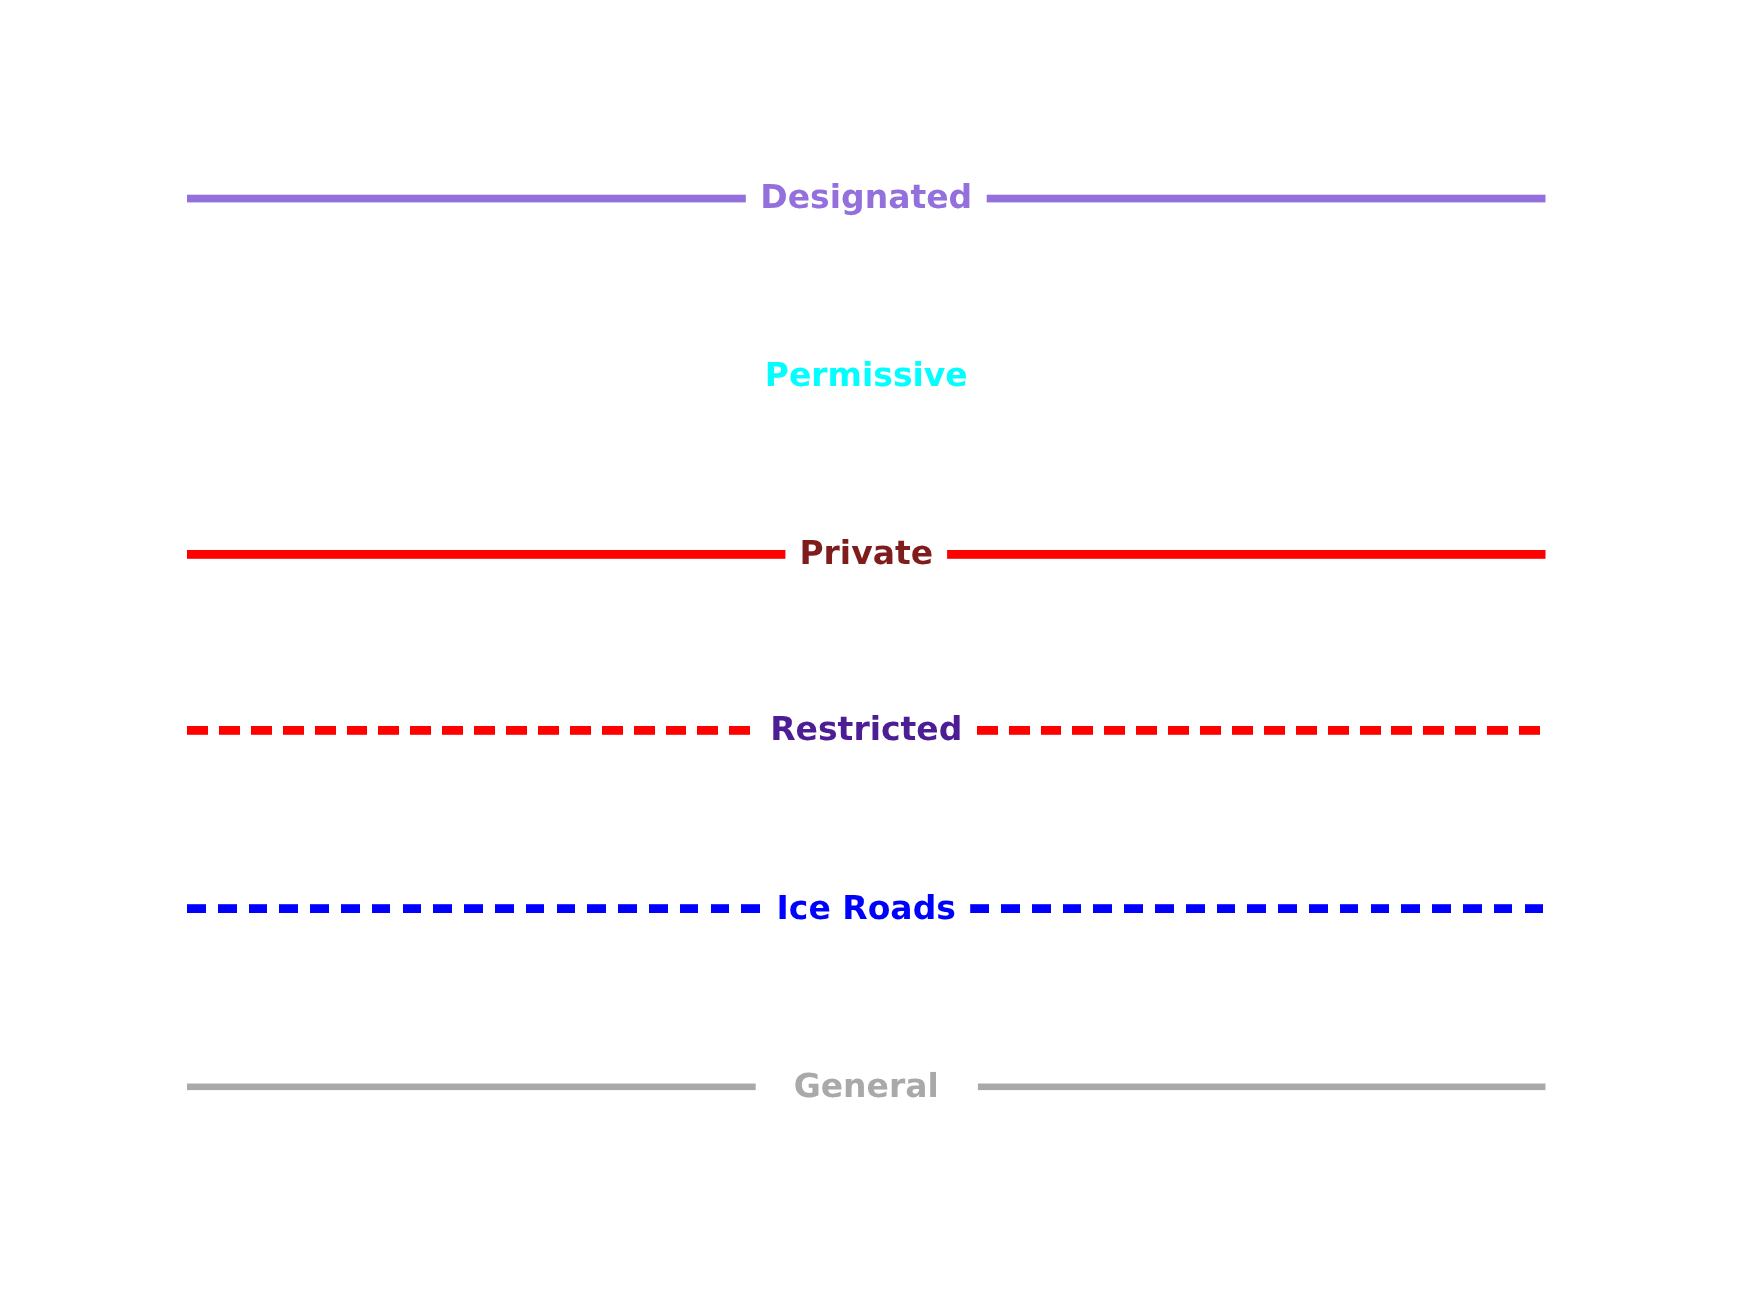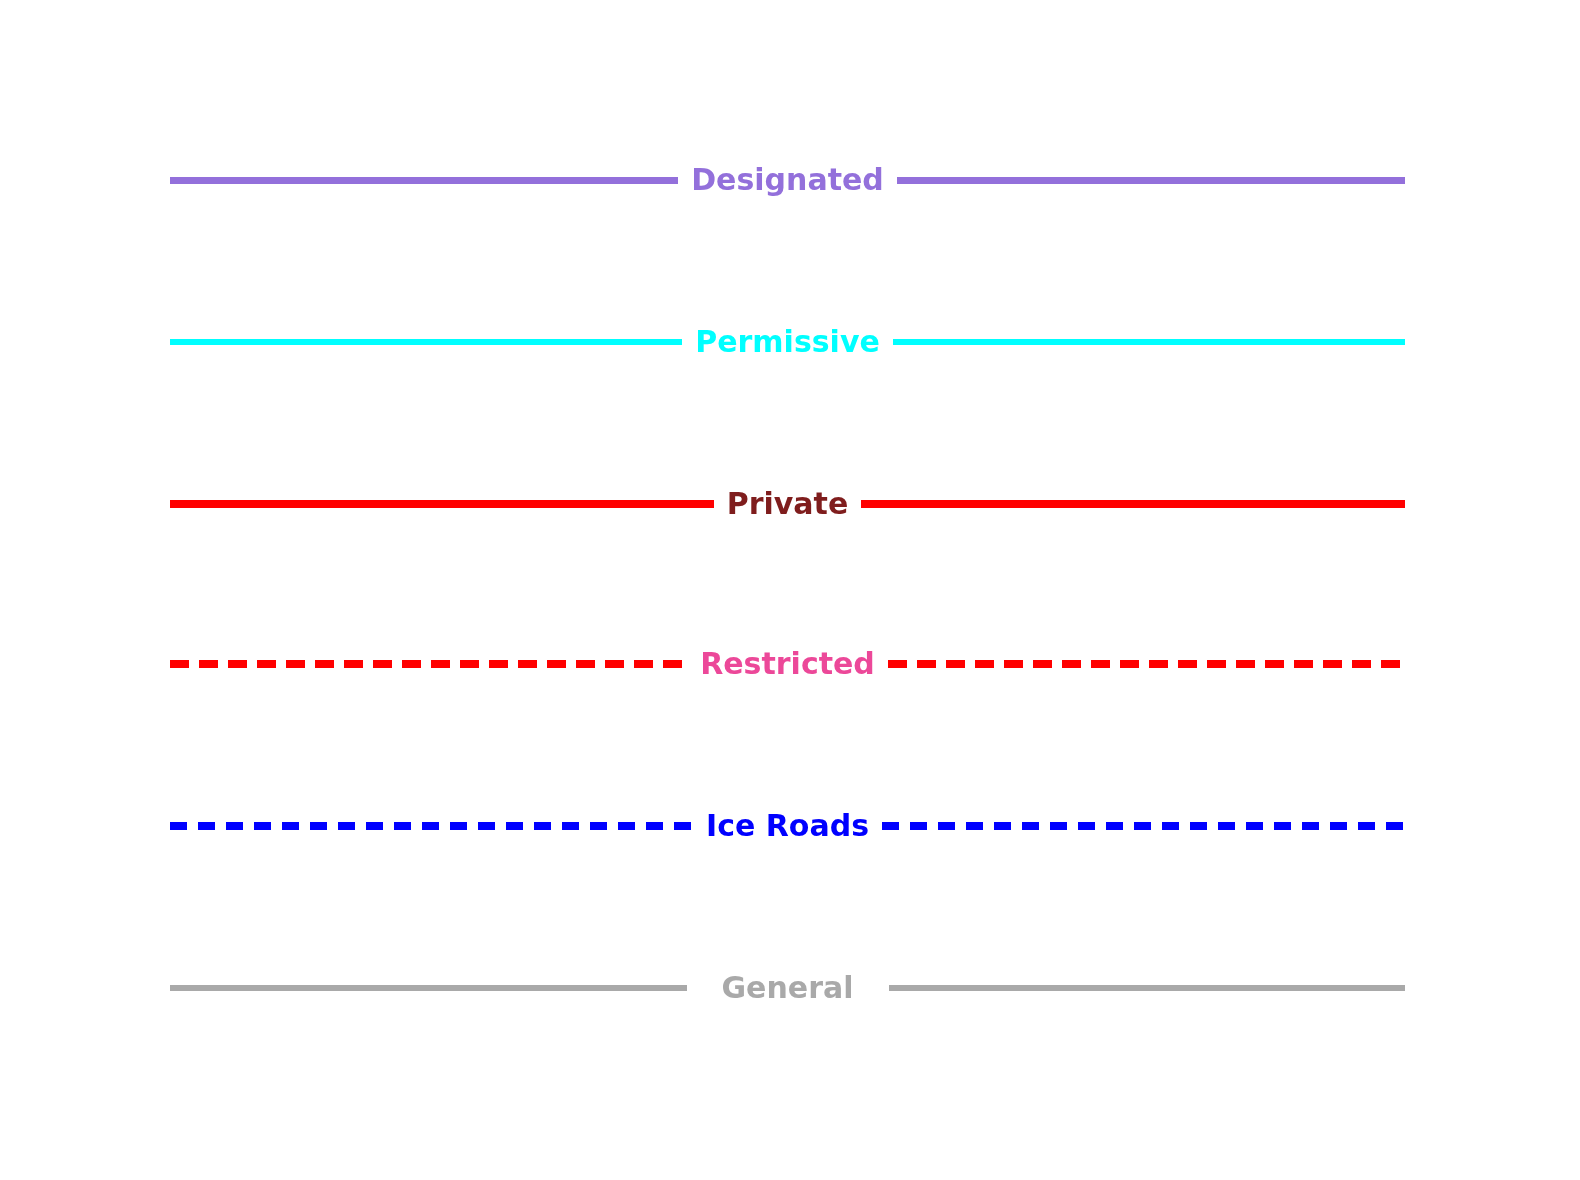--- a/index.html
+++ b/index.html
@@ -42,35 +42,35 @@
 <body>
 
 <div class="legend-canvas">
 
   <div class="legend-row" style="top: 180px;">
     <span class="line-seg" style="height: 7px; background-color: rgb(147, 112, 219);"></span>
     <span class="row-label" style="color: rgb(147, 112, 219);">Designated</span>
     <span class="line-seg" style="height: 7px; background-color: rgb(147, 112, 219);"></span>
   </div>
 
-  <div class="legend-row" style="top: 342px;">
+  <div class="legend-row" style="top: 342px; flex-direction: column;">
     <span class="line-seg" style="height: 6px; background-color: rgb(0, 255, 255);"></span>
     <span class="row-label" style="color: rgb(0, 255, 255);">Permissive</span>
     <span class="line-seg" style="height: 6px; background-color: rgb(0, 255, 255);"></span>
   </div>
 
   <div class="legend-row" style="top: 504px;">
     <span class="line-seg" style="height: 8px; background-color: rgb(255, 0, 0);"></span>
     <span class="row-label" style="color: #7f1d1d;">Private</span>
     <span class="line-seg" style="height: 8px; background-color: rgb(255, 0, 0);"></span>
   </div>
 
   <div class="legend-row" style="top: 664px;">
     <span class="line-seg" style="height: 8px; background-image: repeating-linear-gradient(to right, rgb(255, 0, 0) 0px, rgb(255, 0, 0) 19px, transparent 19px, transparent 29px);"></span>
-    <span class="row-label" style="color: #ec4899;">Restricted</span>
+    <span class="row-label" style="color: #4c1d95;">Restricted</span>
     <span class="line-seg" style="height: 8px; background-image: repeating-linear-gradient(to right, rgb(255, 0, 0) 0px, rgb(255, 0, 0) 19px, transparent 19px, transparent 29px);"></span>
   </div>
 
   <div class="legend-row" style="top: 826px;">
     <span class="line-seg" style="height: 8px; background-image: repeating-linear-gradient(to right, rgb(0, 0, 255) 0px, rgb(0, 0, 255) 17px, transparent 17px, transparent 28px);"></span>
     <span class="row-label" style="color: rgb(0, 0, 255);">Ice Roads</span>
     <span class="line-seg" style="height: 8px; background-image: repeating-linear-gradient(to right, rgb(0, 0, 255) 0px, rgb(0, 0, 255) 17px, transparent 17px, transparent 28px);"></span>
   </div>
 
   <div class="legend-row" style="top: 988px; gap: 22px;">

